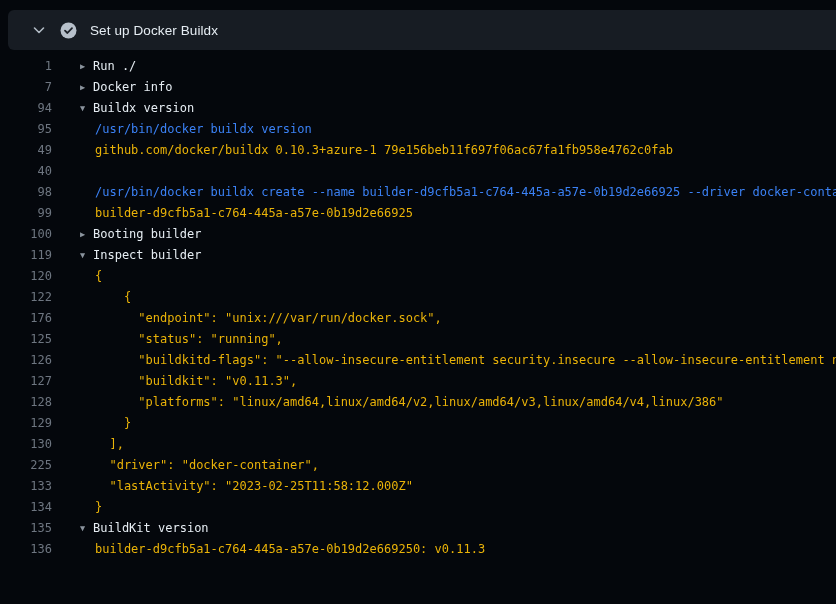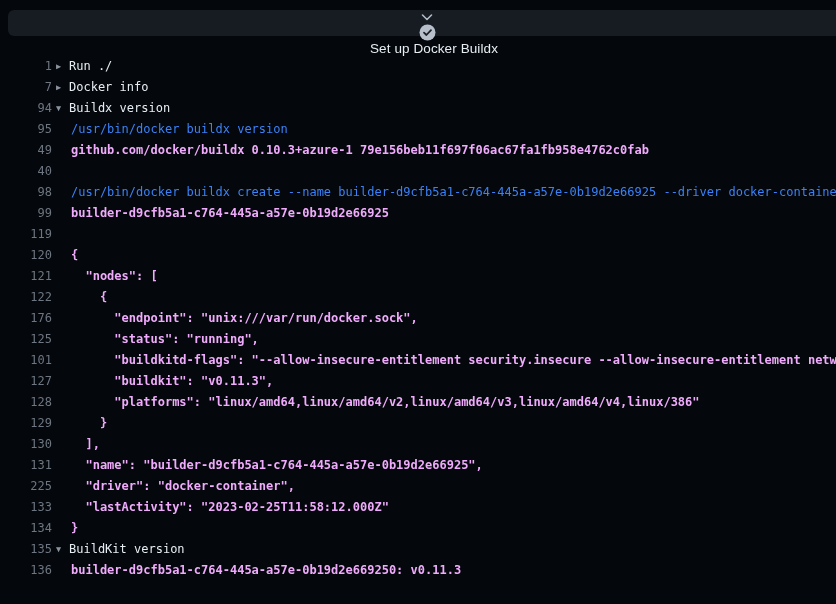--- a/index.html
+++ b/index.html
@@ -4,29 +4,28 @@
 <style>
   * { margin: 0; padding: 0; box-sizing: border-box; }
   html, body { width: 836px; height: 604px; overflow: hidden; }
   body {
     background: #04070c;
     font-family: "Liberation Sans", sans-serif;
   }
   .step-header {
     position: absolute;
     left: 8px; top: 10px; right: 0;
-    height: 26px;
+    height: 40px;
     background: #171c23;
     border-top-left-radius: 6px;
     border-bottom-left-radius: 6px;
     display: flex;
     align-items: center;
     padding-left: 24px;
     cursor: pointer;
-    flex-direction: column;
   }
   .chevron { display: flex; align-items: center; margin-right: 14px; }
   .status { display: flex; align-items: center; margin-right: 13px; }
   .step-title {
     color: #e6edf3;
     font-size: 13.5px;
     font-weight: 500;
     letter-spacing: 0.1px;
   }
   .log {
@@ -43,34 +42,34 @@
     line-height: 21px;
     white-space: pre;
   }
   .num {
     flex: 0 0 52px;
     text-align: right;
     color: #6e7681;
     cursor: pointer;
   }
   .content {
-    margin-left: 4px;
+    margin-left: 28px;
     white-space: pre;
     overflow: visible;
   }
   .row.group .content { cursor: pointer; }
   .arrow {
     display: inline-block;
     width: 13px;
     font-size: 8.5px;
     color: #8b949e;
     vertical-align: 1px;
   }
   .gtitle { color: #e6edf3; }
-  .row.out .content { color: #f0abfc; padding-left: 15px; font-weight: bold; }
+  .row.out .content { color: #eab308; padding-left: 15px; }
   .row.cmd .content { color: #3b82f6; padding-left: 15px; }
 </style>
 </head>
 <body>
 
 <div class="step-header">
   <span class="chevron">
     <svg width="14" height="14" viewBox="0 0 14 14">
       <path d="M2.5 5 L7 9.5 L11.5 5" fill="none" stroke="#b1bac4" stroke-width="1.6" stroke-linecap="round" stroke-linejoin="round"></path>
     </svg>
@@ -117,53 +116,54 @@
   <div class="row cmd">
     <span class="num">98</span>
     <span class="content">/usr/bin/docker buildx create --name builder-d9cfb5a1-c764-445a-a57e-0b19d2e66925 --driver docker-container</span>
   </div>
 
   <div class="row out">
     <span class="num">99</span>
     <span class="content">builder-d9cfb5a1-c764-445a-a57e-0b19d2e66925</span>
   </div>
 
+  <div class="row group">
+    <span class="num">100</span>
+    <span class="content"><span class="arrow">▶</span><span class="gtitle">Booting builder</span></span>
+  </div>
 
   <div class="row group">
     <span class="num">119</span>
+    <span class="content"><span class="arrow">▼</span><span class="gtitle">Inspect builder</span></span>
   </div>
 
   <div class="row out">
     <span class="num">120</span>
     <span class="content">{</span>
   </div>
 
-  <div class="row out">
-    <span class="num">121</span>
-    <span class="content">  "nodes": [</span>
-  </div>
 
   <div class="row out">
     <span class="num">122</span>
     <span class="content">    {</span>
   </div>
 
 
   <div class="row out">
     <span class="num">176</span>
     <span class="content">      "endpoint": "unix:///var/run/docker.sock",</span>
   </div>
 
   <div class="row out">
     <span class="num">125</span>
     <span class="content">      "status": "running",</span>
   </div>
 
   <div class="row out">
-    <span class="num">101</span>
+    <span class="num">126</span>
     <span class="content">      "buildkitd-flags": "--allow-insecure-entitlement security.insecure --allow-insecure-entitlement network.host",</span>
   </div>
 
   <div class="row out">
     <span class="num">127</span>
     <span class="content">      "buildkit": "v0.11.3",</span>
   </div>
 
   <div class="row out">
     <span class="num">128</span>
@@ -173,24 +173,20 @@
   <div class="row out">
     <span class="num">129</span>
     <span class="content">    }</span>
   </div>
 
   <div class="row out">
     <span class="num">130</span>
     <span class="content">  ],</span>
   </div>
 
-  <div class="row out">
-    <span class="num">131</span>
-    <span class="content">  "name": "builder-d9cfb5a1-c764-445a-a57e-0b19d2e66925",</span>
-  </div>
 
   <div class="row out">
     <span class="num">225</span>
     <span class="content">  "driver": "docker-container",</span>
   </div>
 
   <div class="row out">
     <span class="num">133</span>
     <span class="content">  "lastActivity": "2023-02-25T11:58:12.000Z"</span>
   </div>

